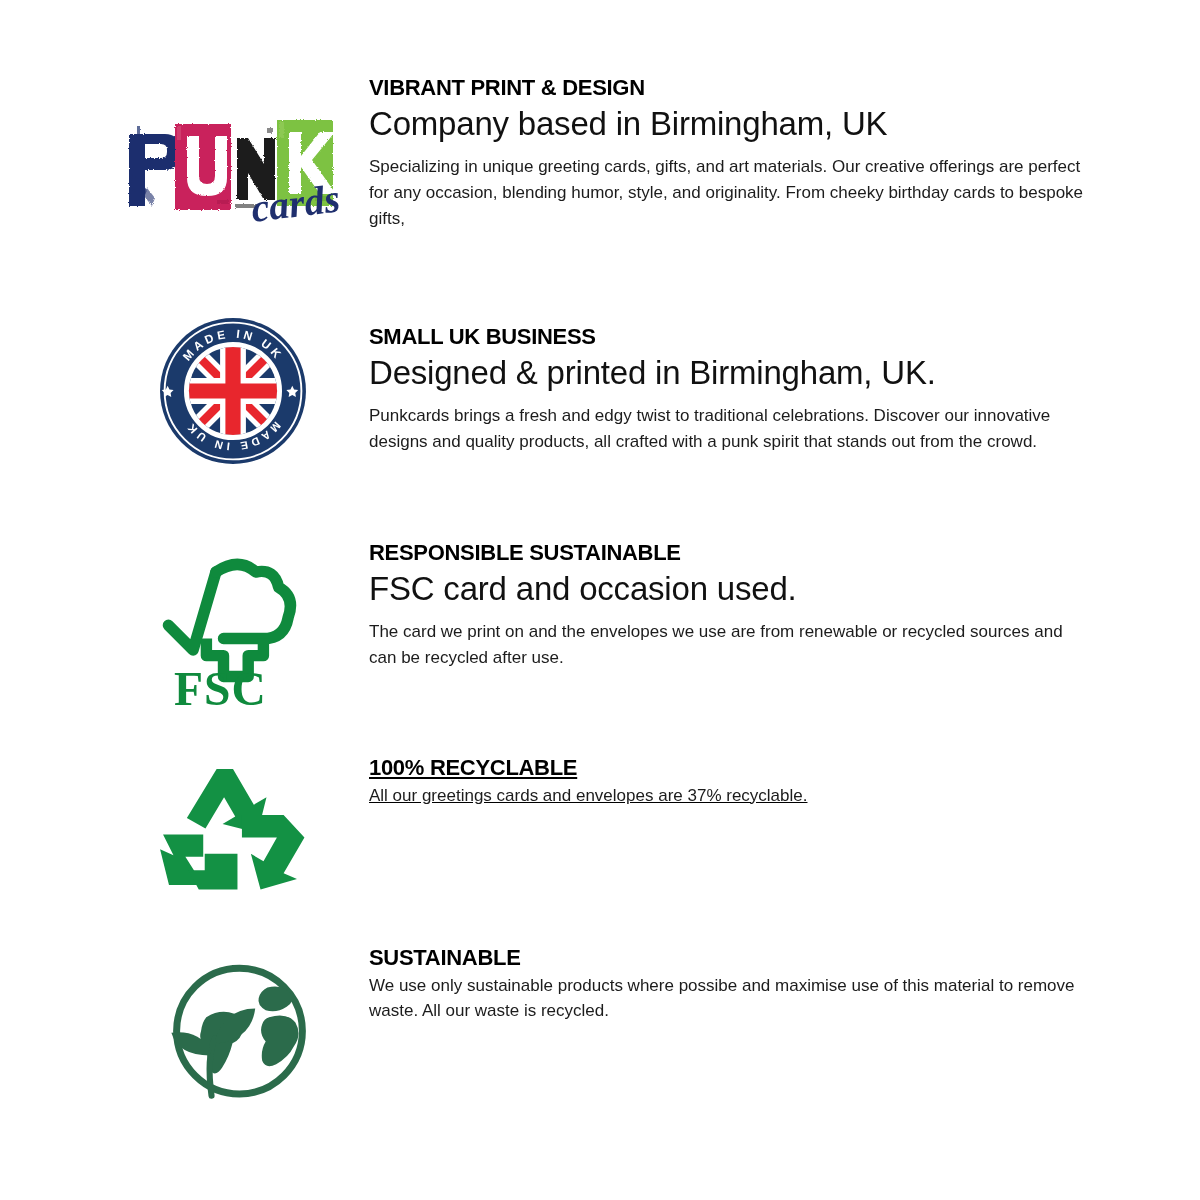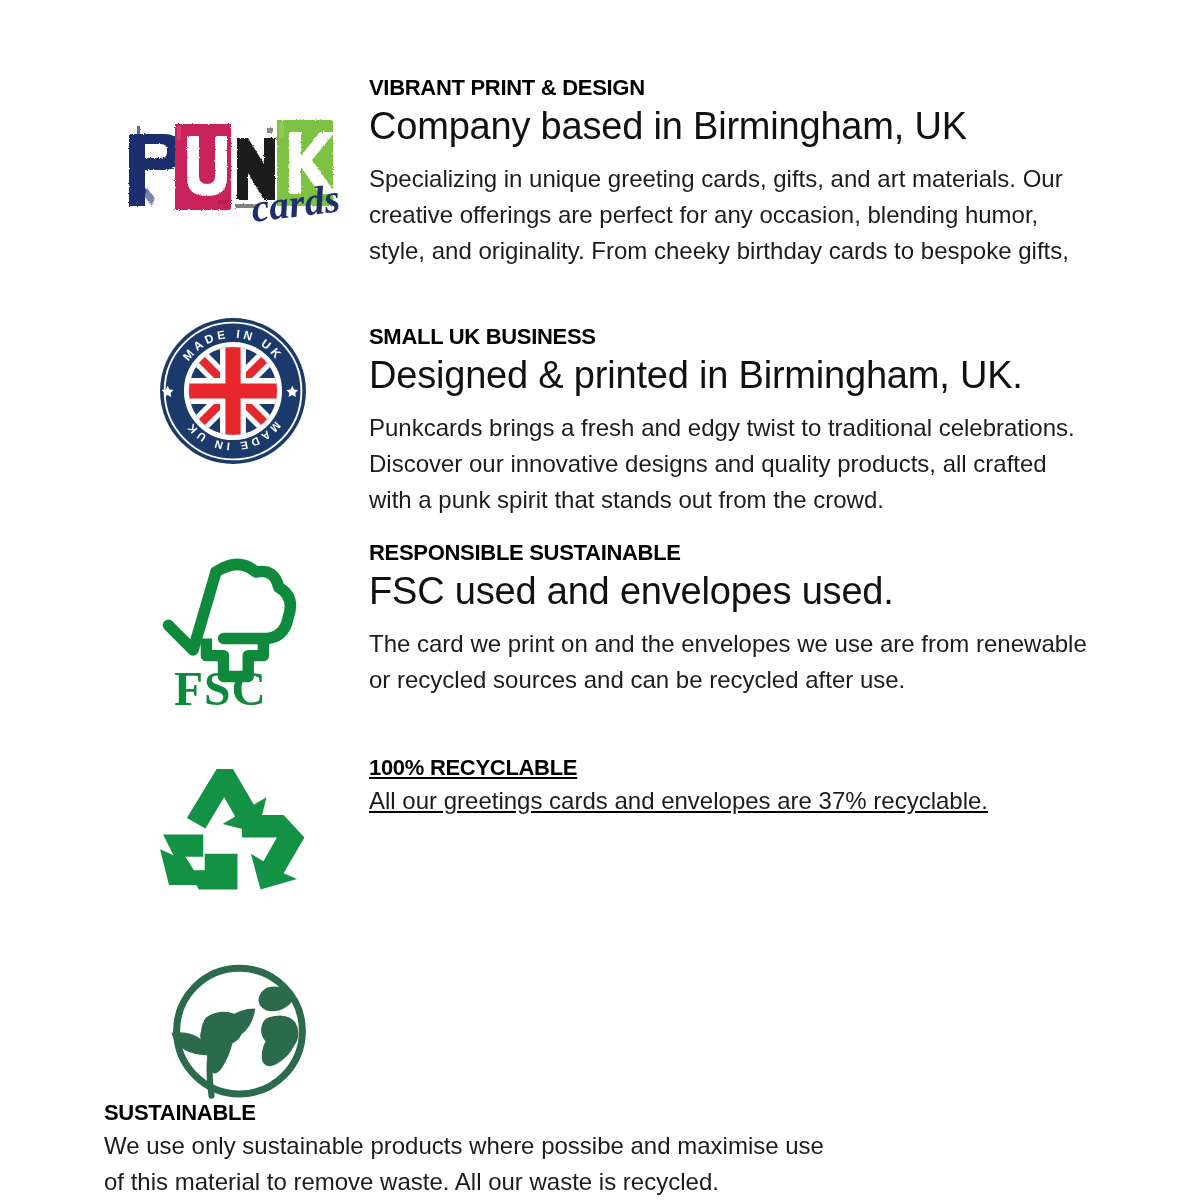--- a/index.html
+++ b/index.html
@@ -47,43 +47,43 @@
     font-size: 22px;
     line-height: 1.12;
     letter-spacing: -0.3px;
     color: #000000;
     margin: 0 0 2px 0;
     white-space: nowrap;
   }
   .f-subtitle {
     font-family: "Liberation Sans", sans-serif;
     font-weight: normal;
-    font-size: 38px;
+    font-size: 33px;
     line-height: 1.26;
     letter-spacing: -0.2px;
     color: #111111;
     margin: 0 0 10px 0;
     white-space: nowrap;
   }
   .f-body {
     font-family: "Liberation Sans", sans-serif;
     font-weight: normal;
-    font-size: 24px;
+    font-size: 17px;
     line-height: 1.52;
     color: #1c1c1c;
     margin: 0;
     max-width: 722px;
   }
 
   
   #row-vibrant   { height: 245px; }
   #row-business  { height: 240px; }
   #row-fsc       { height: 215px; }
   #row-recycle   { height: 190px; text-decoration: underline; }
-  #row-sustain   { height: 200px; flex-direction: column; }
+  #row-sustain   { height: 200px; }
 
   #row-vibrant  .icon-cell { padding-top: 58px; }
   #row-business .icon-cell { padding-top: 14px; }
   #row-fsc      .icon-cell { padding-top: 10px; }
   #row-recycle  .icon-cell { padding-top: 10px; }
   #row-sustain  .icon-cell { padding-top: 10px; }
 
   #row-vibrant  .text-cell { padding-top: 20px; }
   #row-business .text-cell { padding-top: 0px; margin-top: 24px; }
   #row-fsc      .text-cell { padding-top: 0px; }
@@ -211,21 +211,21 @@
         </g>
 
         <g fill="none" stroke="#0f8a3d" stroke-width="12" stroke-linejoin="round">
           <path d="M52 92 L52 110 L70 110 L70 132 L96 132 L96 110 L112 110 L112 92"></path>
         </g>
         <text x="18" y="162" font-family="'Liberation Serif', serif" font-size="50" font-weight="bold" fill="#0f8a3d" letter-spacing="1">FSC</text>
       </svg>
     </div>
     <div class="text-cell">
       <h2 class="f-title">RESPONSIBLE SUSTAINABLE</h2>
-      <h3 class="f-subtitle">FSC used and envelopes used.</h3>
+      <h3 class="f-subtitle">FSC card and occasion used.</h3>
       <p class="f-body">The card we print on and the envelopes we use are from renewable or recycled sources and can be recycled after use.</p>
     </div>
   </div>
 
   <div class="feature-row" id="row-recycle">
     <div class="icon-cell">
       <svg width="150" height="128" viewBox="0 0 200 172" aria-hidden="true">
         <g fill="#139144">
 
           <path d="M100 4 L128 52 L145 42 L133 90 L86 78 L103 68 L88 42 L63 84 L38 70 L78 4 Z"></path>

